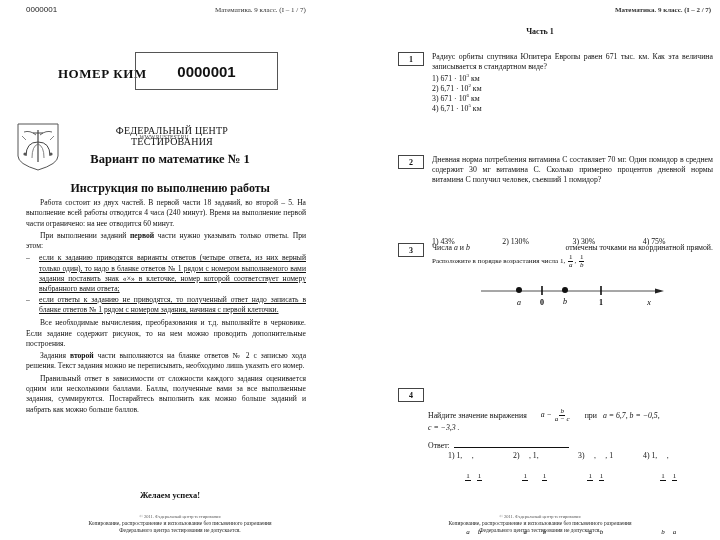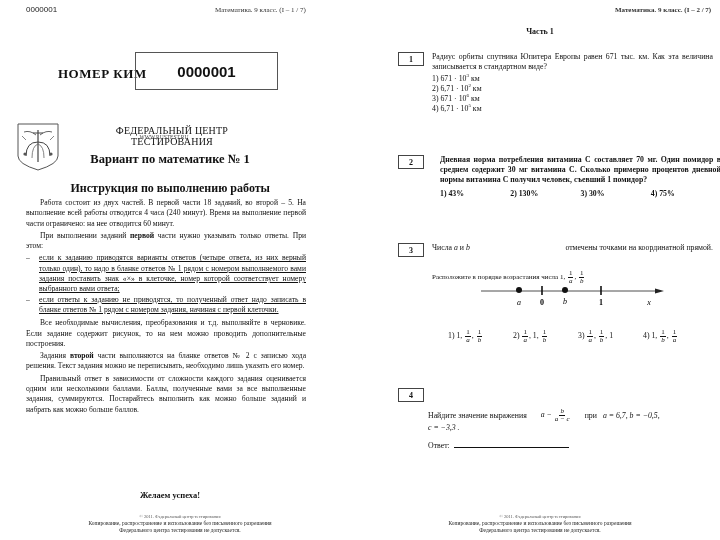--- a/index.html
+++ b/index.html
@@ -40,21 +40,21 @@
   .page-left .footer { left: 0; }
   .page-right .footer { left: 0; }
 
   .part-title { position: absolute; left: 140px; top: 27px; width: 80px; text-align: center; font-size: 8px; font-weight: bold; }
 
   .task { position: absolute; left: 38px; width: 310px; }
   .task-num { position: absolute; left: 0; top: 0; width: 26px; height: 14px; border: 1px solid #444; font-size: 8px; font-weight: bold; display: flex; align-items: center; justify-content: center; }
   .task-body { position: absolute; left: 73px; top: 0; width: 281px; font-size: 7.8px; line-height: 10px; text-align: justify; }
   .task-body .opts-col div { line-height: 10px; }
   .opts-row { display: flex; margin-top: 4px; }
-  .opts-row span { flex: 1; }
+  .opts-row span { flex: 1; margin-top: 48px; }
   sup { font-size: 5px; vertical-align: super; line-height: 0; }
   .frac { display: inline-flex; flex-direction: column; align-items: center; vertical-align: middle; font-size: 7px; line-height: 7px; margin: 0 1px; }
   .frac .num { border-bottom: 0.8px solid #111; padding: 0 1px; }
   .frac .den { font-style: italic; }
   i { font-style: italic; }
 
   .numline { position: absolute; left: 100px; top: 8px; width: 180px; height: 40px; }
   .answer-line { display: inline-block; width: 115px; border-bottom: 0.8px solid #111; vertical-align: baseline; margin-left: 4px; }
 </style>
 </head>
@@ -120,39 +120,39 @@
         <div><span>1) 671 · 10</span><sup>3</sup><span> км</span></div>
         <div><span>2) 6,71 · 10</span><sup>2</sup><span> км</span></div>
         <div><span>3) 671 · 10</span><sup>6</sup><span> км</span></div>
         <div><span>4) 6,71 · 10</span><sup>5</sup><span> км</span></div>
       </div>
     </div>
   </div>
 
   <div class="task" style="top:155px;">
     <div class="task-num">2</div>
-    <div class="task-body" style="left:42px;font-weight:bold;">
+    <div class="task-body" style="left:34px;">
       <div>Дневная норма потребления витамина С составляет 70 мг. Один помидор в среднем содержит 30 мг витамина С. Сколько примерно процентов дневной нормы витамина С получил человек, съевший 1 помидор?</div>
       <div class="opts-row">
         <span>1) 43%</span>
         <span>2) 130%</span>
         <span>3) 30%</span>
         <span>4) 75%</span>
       </div>
     </div>
   </div>
 
   <div class="task" style="top:243px;">
     <div class="task-num">3</div>
     <div class="task-body" style="left:34px;">
       <div style="display:flex; justify-content:space-between;align-items:flex-end;">
         <span><span>Числа </span><i>a</i><span> и </span><i>b</i></span>
         <span> отмечены точками на координатной прямой.</span>
       </div>
-      <div style="font-size:7px; margin-top:17px;">
+      <div style="font-size:7px; margin-top:1px;">
         <span>Расположите в порядке возрастания числа 1,</span>
         <span class="frac">
             <span class="num">1</span>
             <span class="den">a</span>
           </span>,
         <span class="frac">
             <span class="num">1</span>
             <span class="den">b</span>
           </span>
       </div>

